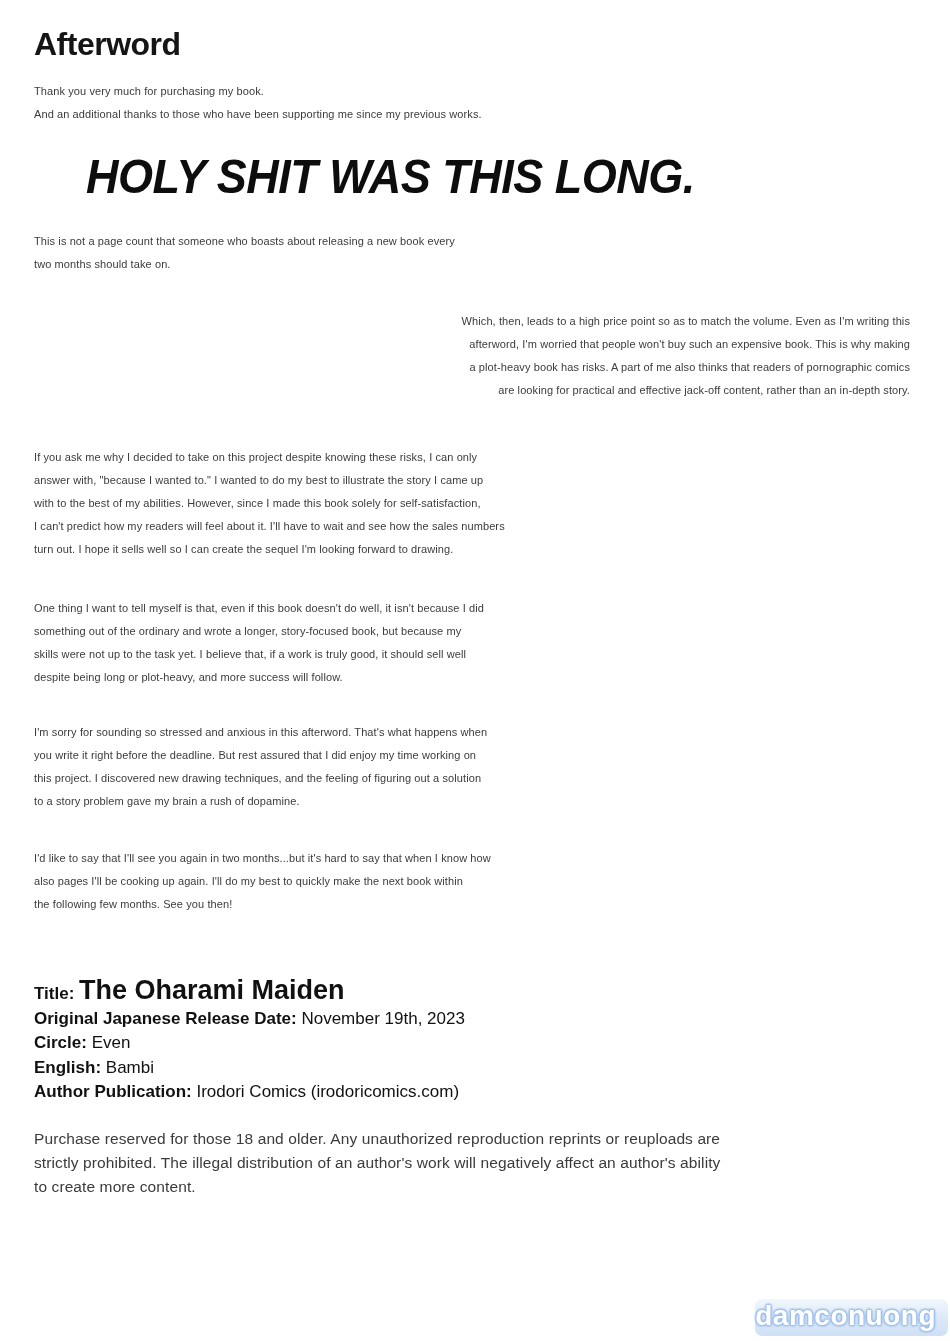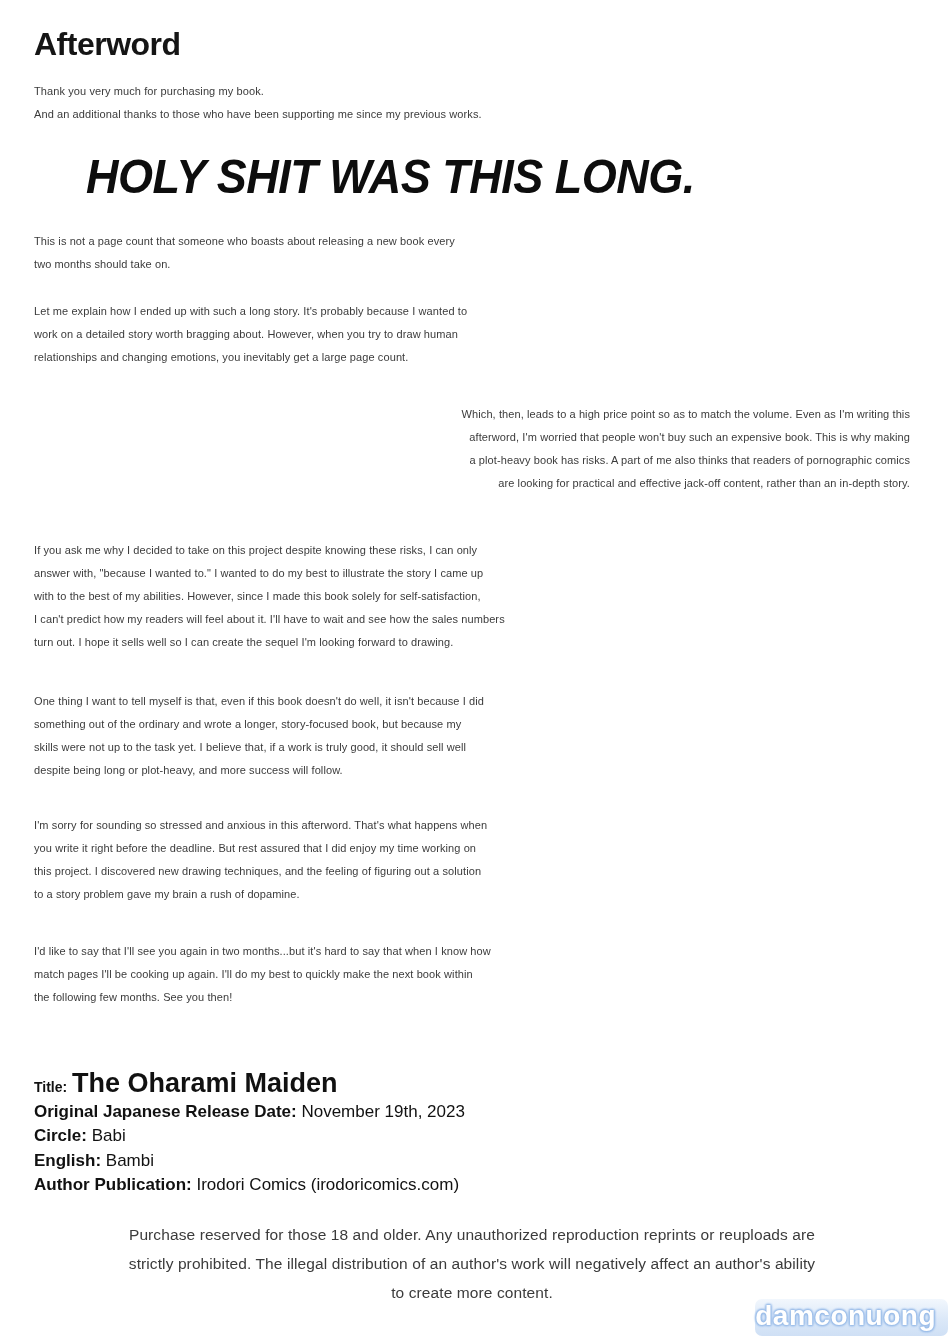--- a/index.html
+++ b/index.html
@@ -51,27 +51,26 @@
   .credits {
     margin-top: 62px;
     color: #111111;
   }
   .credit-row {
     font-size: 17px;
     line-height: 24.5px;
   }
   .credit-row .label { font-weight: 700; }
   .credit-row .value { font-weight: 400; }
-  .credit-row.title-row .label { font-size: 14px; font-weight: 700; }
+  .credit-row.title-row .label { font-size: 17px; font-weight: 700; }
   .credit-row.title-row .value { font-size: 27px; font-weight: 700; }
   .disclaimer {
     margin-top: 22px;
     font-size: 15.5px;
-    line-height: 29px;
-    text-align: center;
+    line-height: 24px;
   }
   .watermark {
     position: absolute;
     right: 2px;
     bottom: 5px;
     padding: 1px 12px 4px 0;
     border-radius: 7px;
     background: linear-gradient(180deg, #f2f7fd 0%, #dbe8f8 55%, #cfe0f5 100%);
     font-size: 28px;
     font-weight: 700;
@@ -94,23 +93,20 @@
   <h1 class="heading">Afterword</h1>
 
   <div class="body-text intro">Thank you very much for purchasing my book.
 And an additional thanks to those who have been supporting me since my previous works.</div>
 
   <div class="shout">HOLY SHIT WAS THIS LONG.</div>
 
   <div class="body-text p1">This is not a page count that someone who boasts about releasing a new book every
 two months should take on.</div>
 
-  <div class="body-text p2">Let me explain how I ended up with such a long story. It's probably because I wanted to
-work on a detailed story worth bragging about. However, when you try to draw human
-relationships and changing emotions, you inevitably get a large page count.</div>
 
   <div class="body-text p3">Which, then, leads to a high price point so as to match the volume. Even as I'm writing this
 afterword, I'm worried that people won't buy such an expensive book. This is why making
 a plot-heavy book has risks. A part of me also thinks that readers of pornographic comics
 are looking for practical and effective jack-off content, rather than an in-depth story.</div>
 
   <div class="body-text p4">If you ask me why I decided to take on this project despite knowing these risks, I can only
 answer with, "because I wanted to." I wanted to do my best to illustrate the story I came up
 with to the best of my abilities. However, since I made this book solely for self-satisfaction,
 I can't predict how my readers will feel about it. I'll have to wait and see how the sales numbers
@@ -120,35 +116,35 @@
 something out of the ordinary and wrote a longer, story-focused book, but because my
 skills were not up to the task yet. I believe that, if a work is truly good, it should sell well
 despite being long or plot-heavy, and more success will follow.</div>
 
   <div class="body-text p6">I'm sorry for sounding so stressed and anxious in this afterword. That's what happens when
 you write it right before the deadline. But rest assured that I did enjoy my time working on
 this project. I discovered new drawing techniques, and the feeling of figuring out a solution
 to a story problem gave my brain a rush of dopamine.</div>
 
   <div class="body-text p7">I'd like to say that I'll see you again in two months...but it's hard to say that when I know how
-match pages I'll be cooking up again. I'll do my best to quickly make the next book within
+also pages I'll be cooking up again. I'll do my best to quickly make the next book within
 the following few months. See you then!</div>
 
   <div class="credits">
     <div class="credit-row title-row">
       <span class="label">Title:</span>
       <span class="value">The Oharami Maiden</span>
     </div>
     <div class="credit-row">
       <span class="label">Original Japanese Release Date:</span>
       <span class="value">November 19th, 2023</span>
     </div>
     <div class="credit-row">
       <span class="label">Circle:</span>
-      <span class="value">Babi</span>
+      <span class="value">Even</span>
     </div>
     <div class="credit-row">
       <span class="label">English:</span>
       <span class="value">Bambi</span>
     </div>
     <div class="credit-row">
       <span class="label">Author Publication:</span>
       <span class="value">Irodori Comics (irodoricomics.com)</span>
     </div>
   </div>

